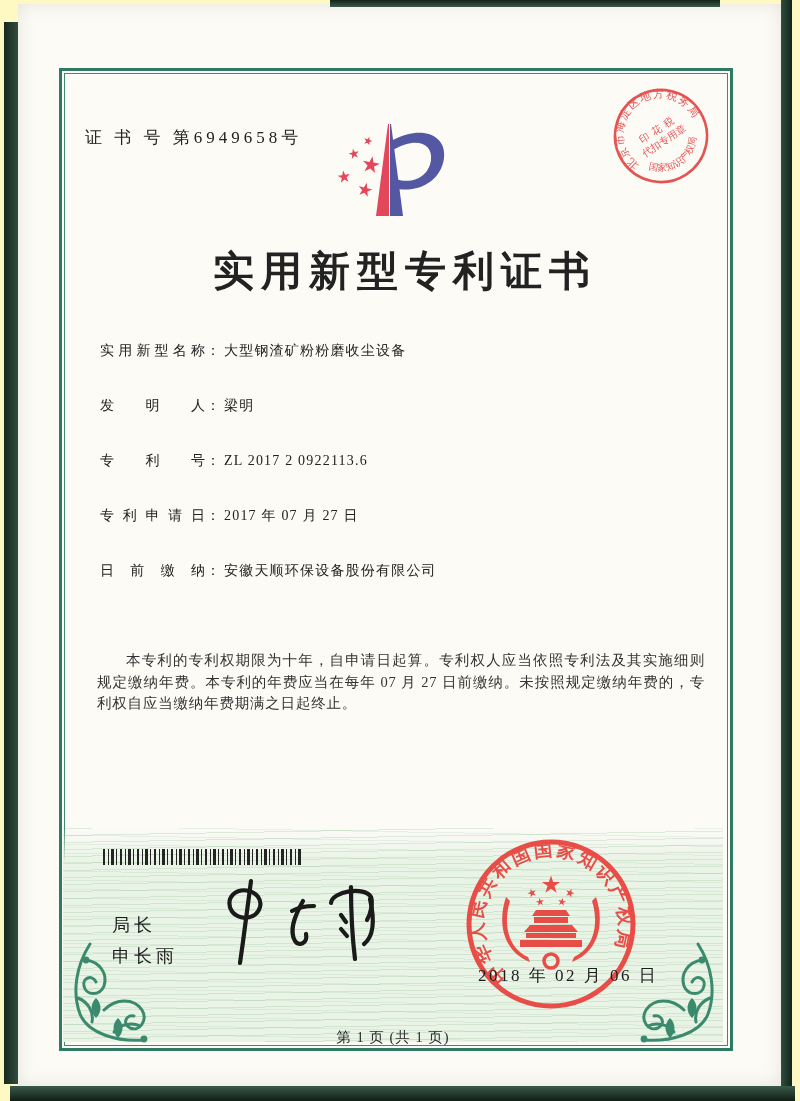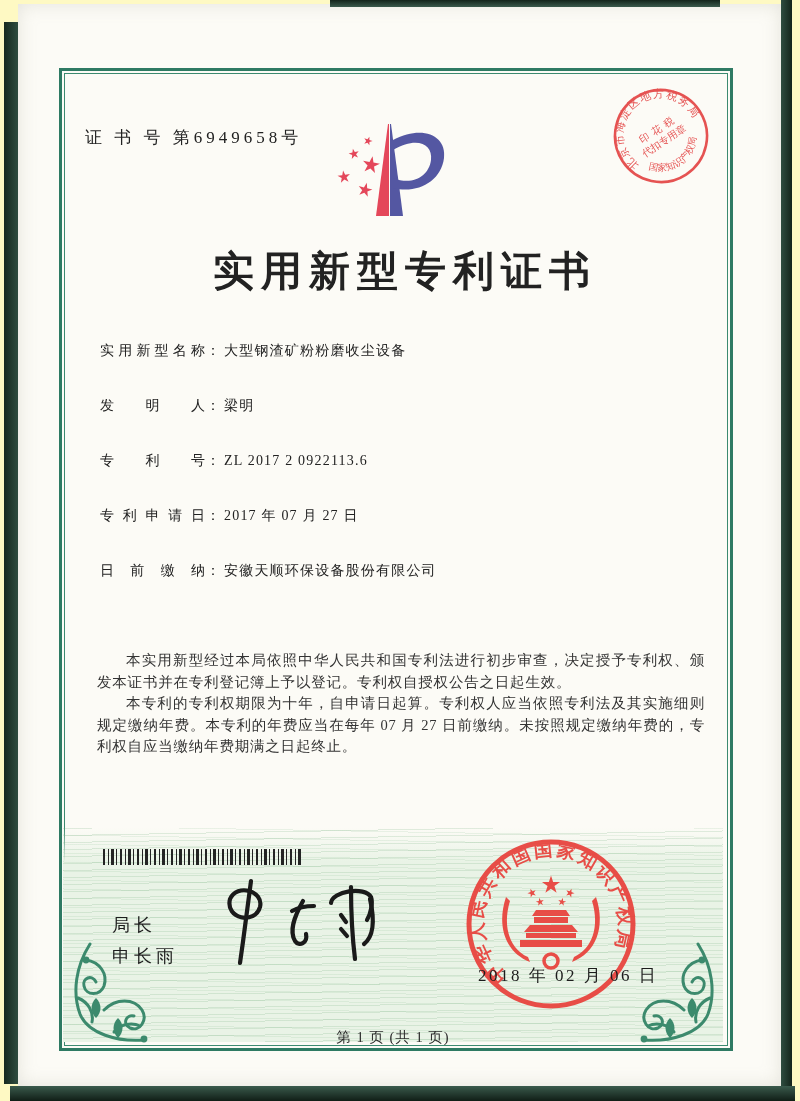--- a/index.html
+++ b/index.html
@@ -118,21 +118,20 @@
     </div>
     <div class="field-row">
       <span class="flabel">专利申请日</span><span class="fcolon">：</span><span class="fvalue">2017 年 07 月 27 日</span>
     </div>
     <div class="field-row">
       <span class="flabel">日前缴纳</span><span class="fcolon">：</span><span class="fvalue">安徽天顺环保设备股份有限公司</span>
     </div>
   </div>
 
   <div class="body-text">
-    <p>本实用新型经过本局依照中华人民共和国专利法进行初步审查，决定授予专利权、颁发本证书并在专利登记簿上予以登记。专利权自授权公告之日起生效。</p>
     <p>本专利的专利权期限为十年，自申请日起算。专利权人应当依照专利法及其实施细则规定缴纳年费。本专利的年费应当在每年 07 月 27 日前缴纳。未按照规定缴纳年费的，专利权自应当缴纳年费期满之日起终止。</p>
   </div>
 
   <div class="barcode"></div>
 
   <div class="sig-title">局长</div>
   <div class="sig-name">申长雨</div>
 
   <svg class="signature" width="190" height="98" viewBox="0 0 190 98">
     <g fill="none" stroke="#1a1a1a" stroke-width="4.2" stroke-linecap="round">

